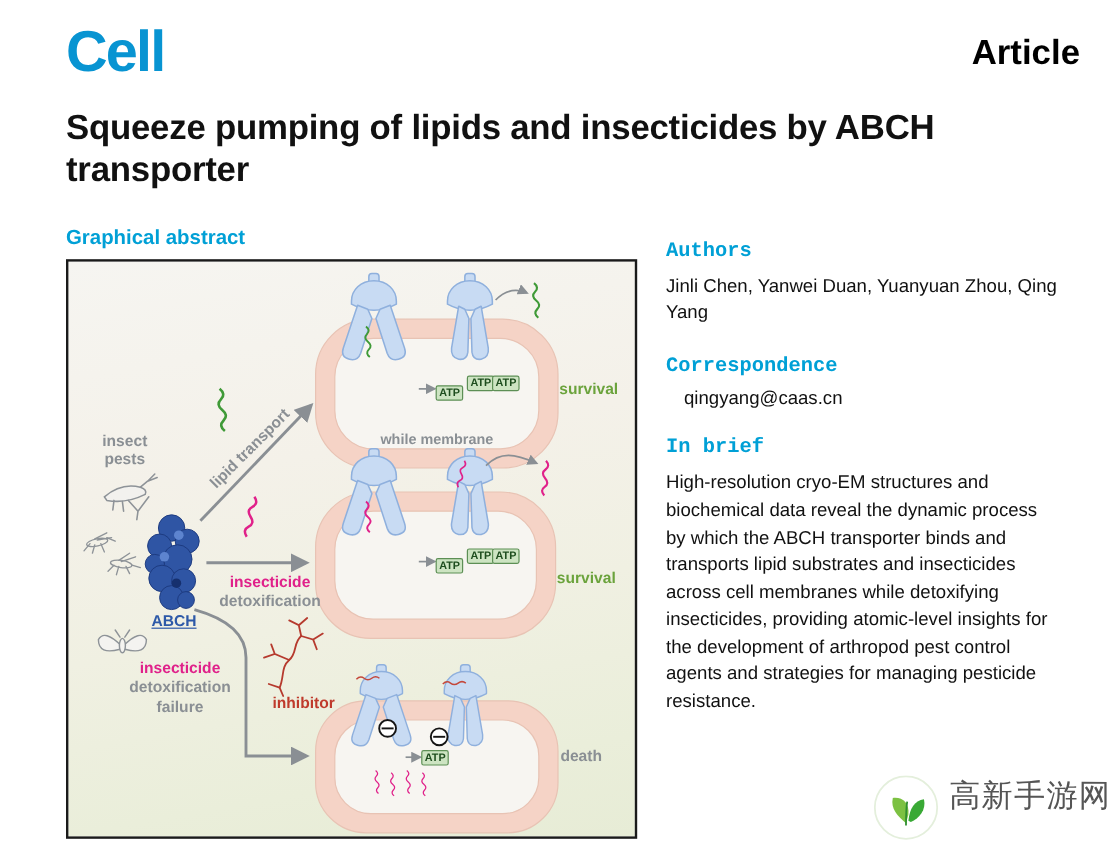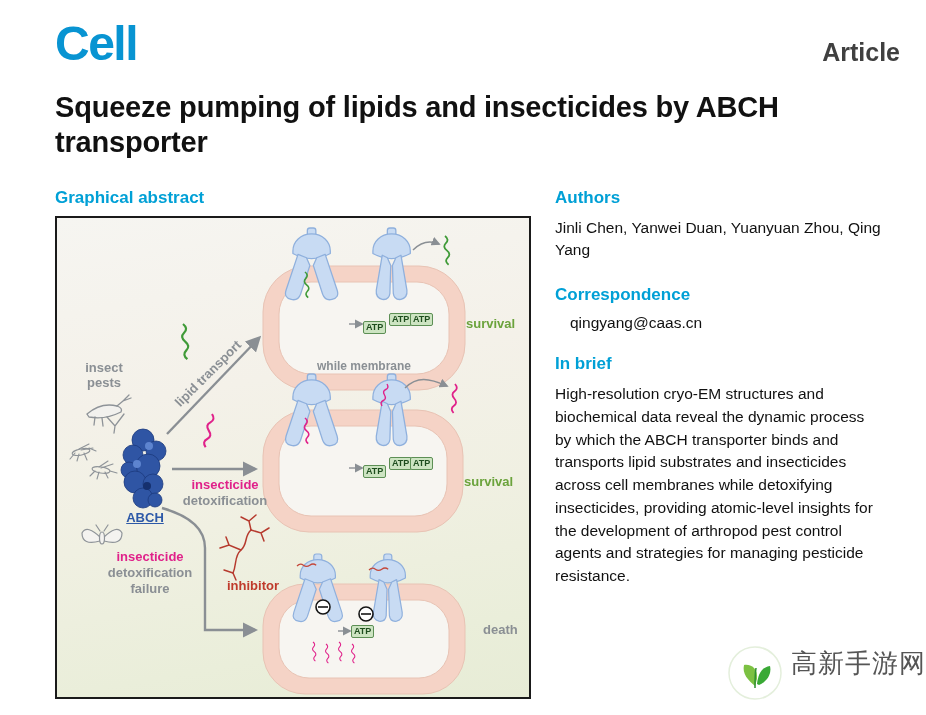--- a/index.html
+++ b/index.html
@@ -6,22 +6,22 @@
   body{
     width:926px;height:715px;position:relative;background:#ffffff;
     font-family:"Liberation Sans", sans-serif;overflow:hidden;
   }
   
   .cell-logo{
     position:absolute;left:55px;top:16px;font-size:48px;font-weight:800;
     color:#0894d2;letter-spacing:-1.5px;
   }
   .article-type{
-    position:absolute;right:26px;top:38px;font-size:25px;font-weight:bold;
-    color:#404040;
+    position:absolute;right:26px;top:28px;font-size:29px;font-weight:bold;
+    color:#000000;
   }
   .paper-title{
     position:absolute;left:55px;top:90px;width:840px;margin:0;
     font-size:29px;line-height:1.2;font-weight:bold;color:#111;letter-spacing:-0.2px;
   }
   .cyan-h{font-size:17px;font-weight:600;color:#00a0d6;margin:0;}
   .ga-heading{position:absolute;left:55px;top:188px;}
   
   .ga-box{
     position:absolute;left:55px;top:216px;width:476px;height:483px;
@@ -37,21 +37,21 @@
   .blue{color:#2d59a8;text-decoration:underline;}
   .lipid-label{transform:rotate(-45deg);}
   .sm{font-size:12px;}
   .atp{
     position:absolute;font-size:9px;font-weight:bold;color:#1e4d1e;
     background:#cde4c2;border:1px solid #5d8f55;border-radius:2px;
     padding:0 2px;line-height:11px;
   }
   
   .info-col{position:absolute;left:555px;top:188px;width:328px;}
-  .info-col h2{margin:0 0 9px;}
+  .info-col h2{margin:12px 0 9px;font-family:Liberation Mono, monospace;}
   .info-col p{font-size:15.5px;color:#111;}
   .authors{line-height:1.42;margin:0 0 24px;}
   .email{margin:0 15px 22px;}
   .brief{line-height:1.47;margin:0;}
   
   .watermark{
     position:absolute;left:728px;top:646px;display:flex;gap:9px;
   }
   .watermark-text{font-size:26px;color:#555;font-weight:500;letter-spacing:1px;}
 </style>
@@ -205,21 +205,21 @@
   <div class="gl gray lipid-label" style="left:92px;top:148px;width:118px;">lipid transport</div>
   <div class="gl magenta" style="left:122px;top:259px;width:92px;">insecticide</div>
   <div class="gl gray" style="left:114px;top:275px;width:108px;">detoxification</div>
   <div class="gl magenta" style="left:47px;top:331px;width:92px;">insecticide</div>
   <div class="gl gray" style="left:40px;top:347px;width:106px;">detoxification</div>
   <div class="gl gray" style="left:58px;top:363px;width:70px;">failure</div>
   <div class="gl red" style="left:155px;top:360px;width:82px;">inhibitor</div>
   <div class="gl gray sm" style="left:245px;top:141px;width:124px;">while membrane</div>
   <div class="gl green" style="left:409px;top:98px;width:60px;text-align:left;">survival</div>
   <div class="gl green" style="left:407px;top:256px;width:60px;text-align:left;">survival</div>
-  <div class="gl gray" style="left:410px;top:404px;width:50px;text-align:left;margin-left:16px;">death</div>
+  <div class="gl gray" style="left:410px;top:404px;width:50px;text-align:left;">death</div>
 
   <span class="atp" style="left:306px;top:103px;">ATP</span>
   <span class="atp" style="left:332px;top:95px;">ATP</span>
   <span class="atp" style="left:353px;top:95px;">ATP</span>
   <span class="atp" style="left:306px;top:247px;">ATP</span>
   <span class="atp" style="left:332px;top:239px;">ATP</span>
   <span class="atp" style="left:353px;top:239px;">ATP</span>
   <span class="atp" style="left:294px;top:407px;">ATP</span>
 </div>
 

